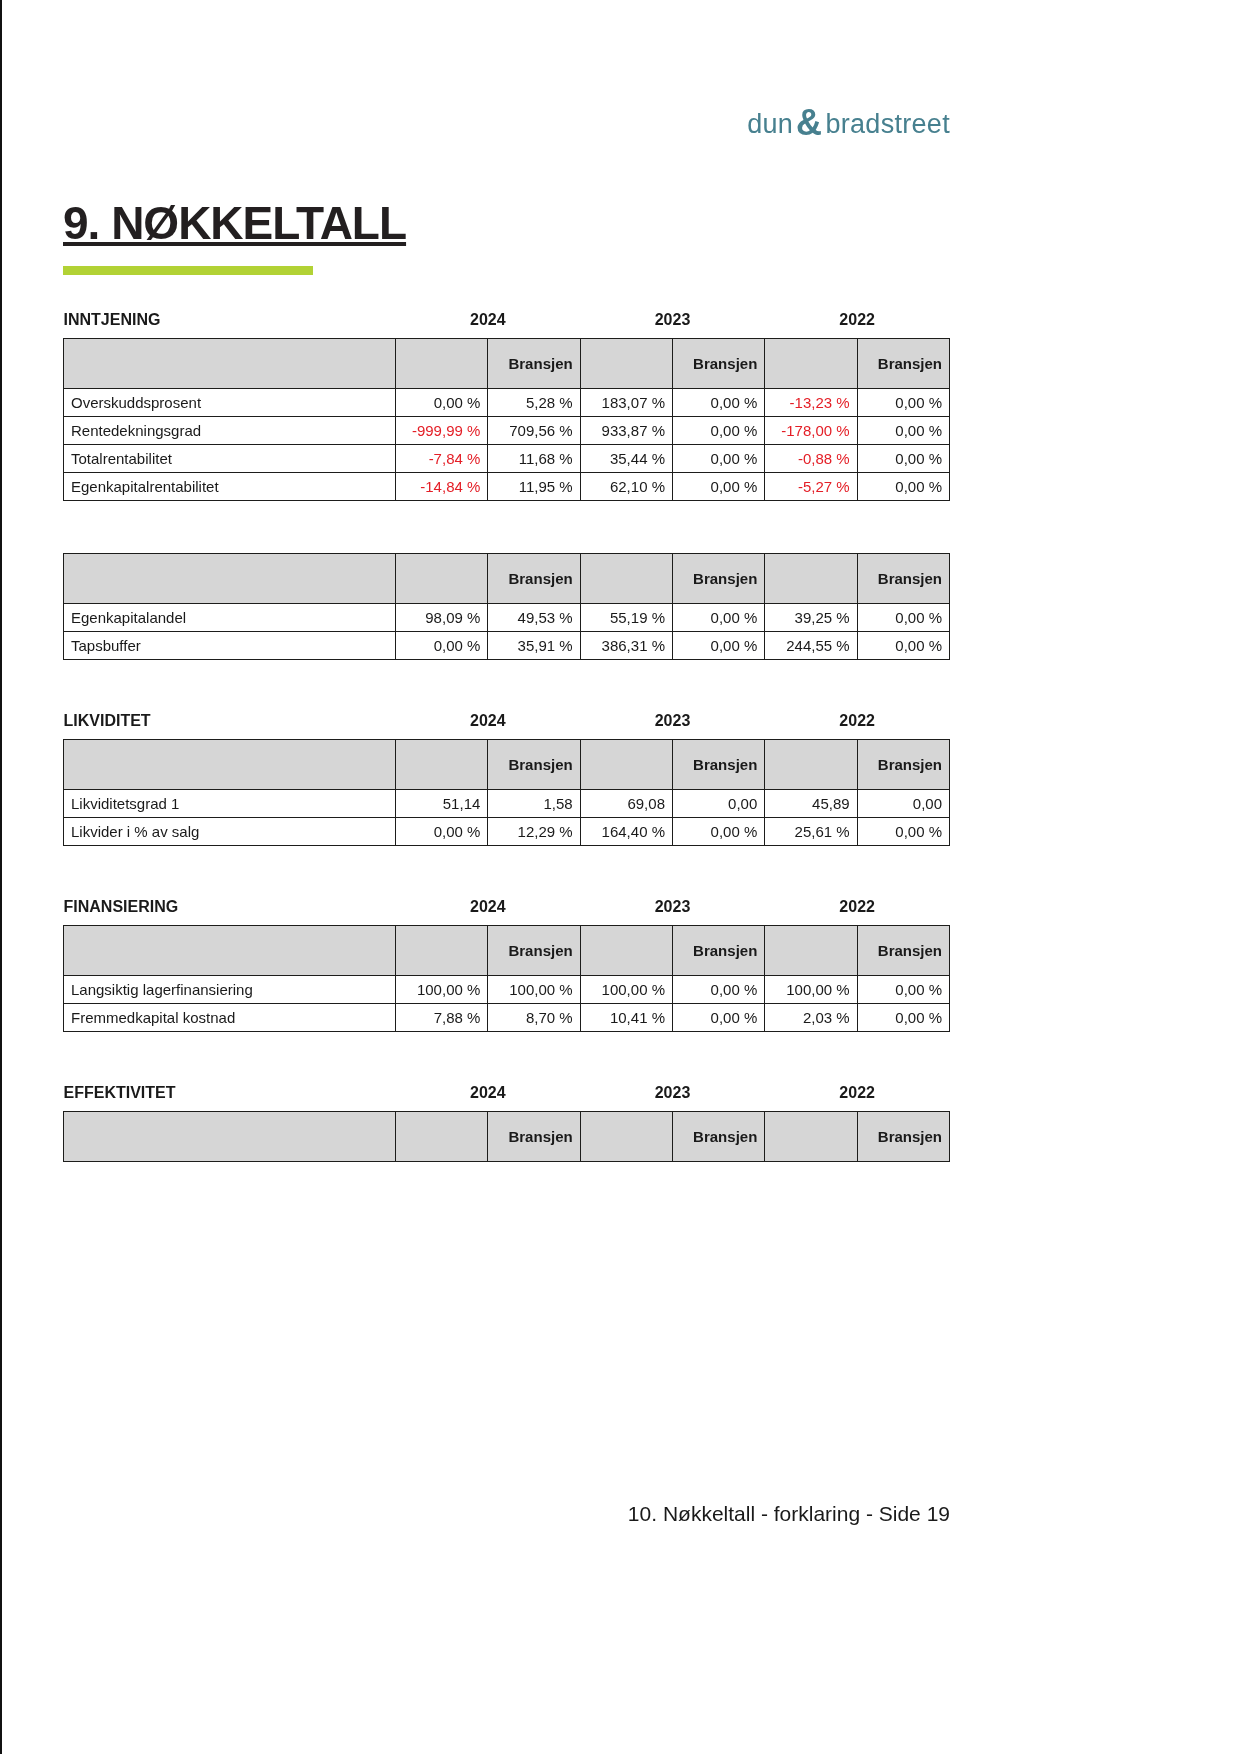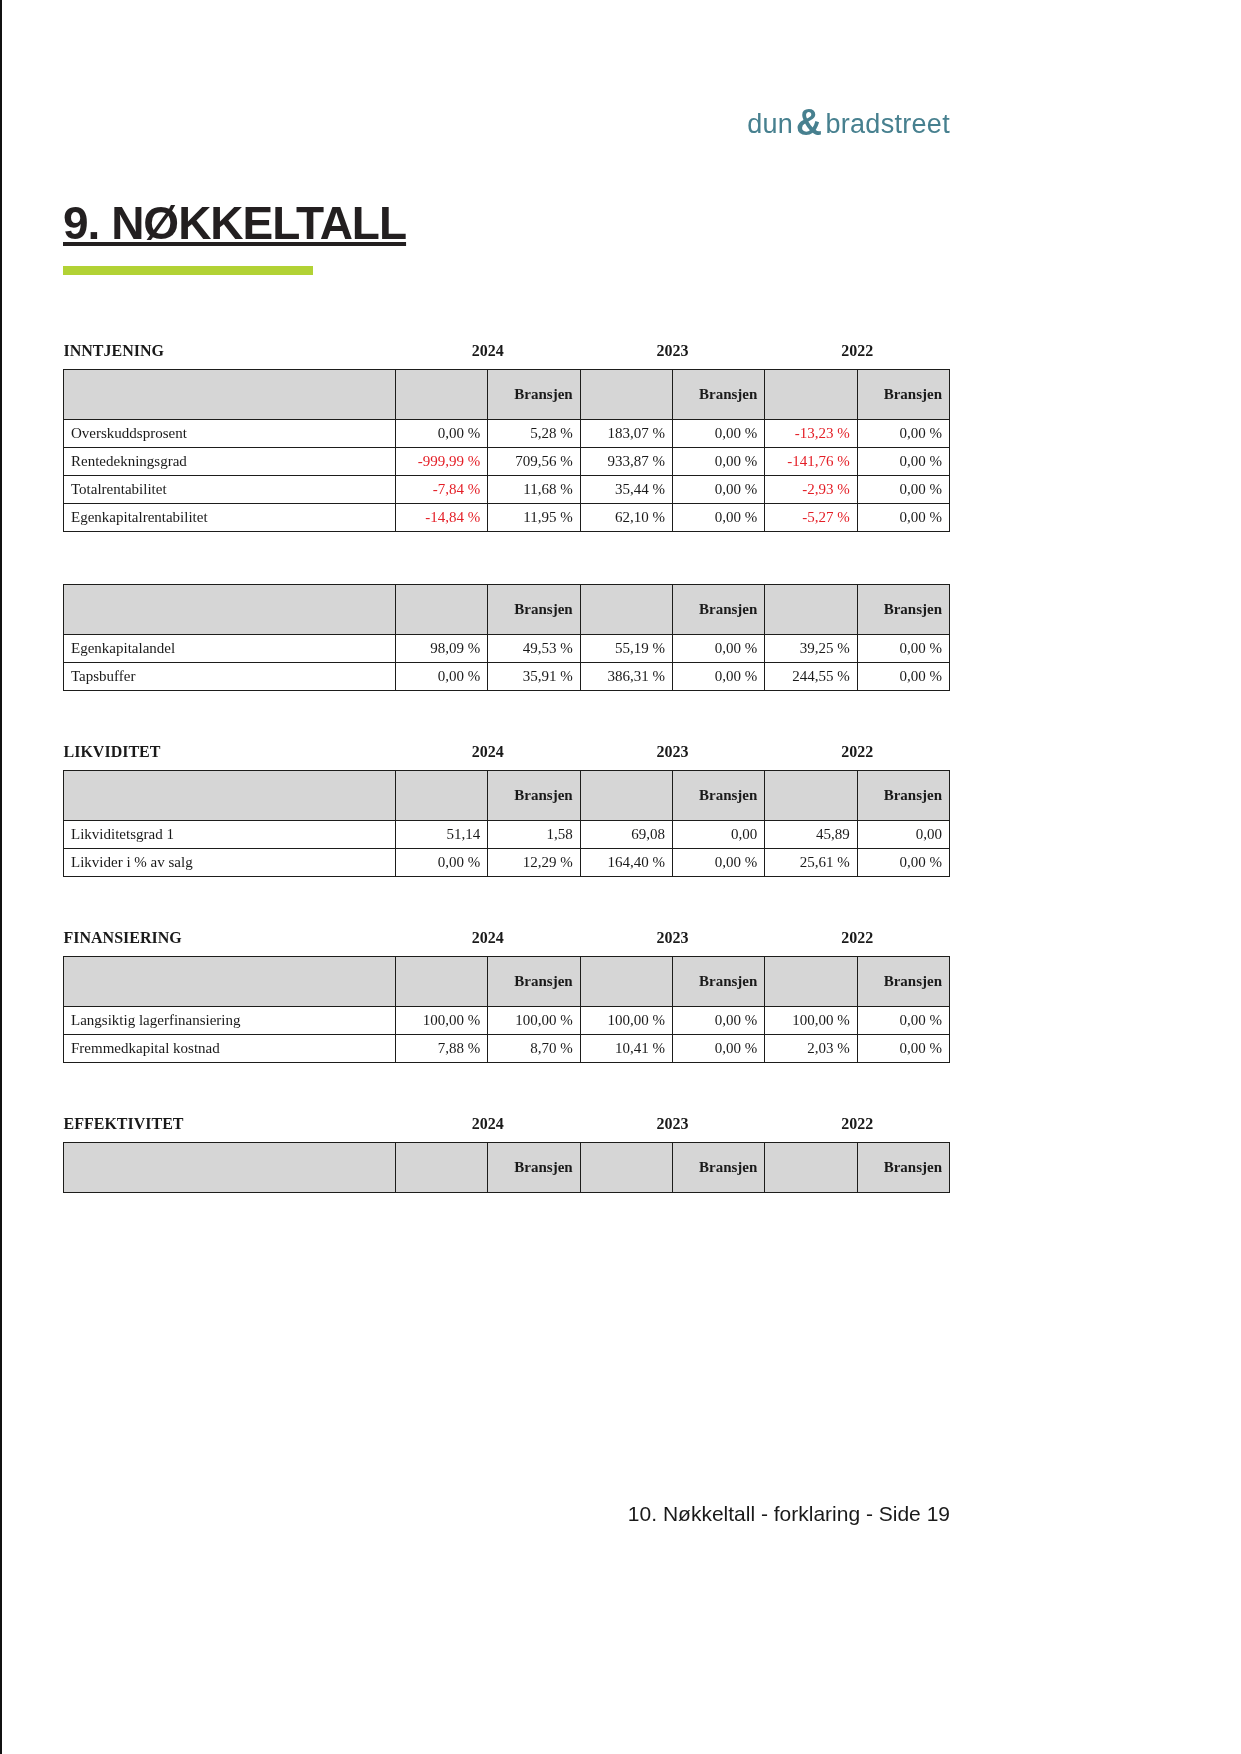--- a/index.html
+++ b/index.html
@@ -31,21 +31,21 @@
   .logo .logo-amp{
     font-size:36px;font-weight:700;margin:0 3px;position:relative;top:2px;
   }
   .title{
     margin-top:54px;
     font-size:46px;font-weight:800;letter-spacing:-1px;color:#231f20;text-decoration:underline;
   }
   .accent-bar{
     margin-top:16px;width:250px;height:9px;background:var(--accent-green,#b2d235);
   }
-  #sections{margin-top:67px;font-family:Liberation Serif, serif;}
+  #sections{margin-top:36px;}
   table.kpi{
     border-collapse:collapse;width:100%;table-layout:fixed;
     font-size:15px;margin-bottom:52px;
   }
   table.kpi col.lbl{width:332px;}
   tr.year-row td{
     border:none;font-weight:700;font-size:16px;padding:0 0 9px 0;color:#1a1a1a;
   }
   tr.year-row td.year{text-align:center;}
   tr.sub-row td{
@@ -116,30 +116,30 @@
             <td class="val">0,00 %</td>
             <td class="val neg">-13,23 %</td>
             <td class="val">0,00 %</td>
           </tr>
           <tr class="data-row">
             <td class="label">Rentedekningsgrad</td>
             <td class="val neg">-999,99 %</td>
             <td class="val">709,56 %</td>
             <td class="val">933,87 %</td>
             <td class="val">0,00 %</td>
-            <td class="val neg">-141,76 %</td>
+            <td class="val neg">-178,00 %</td>
             <td class="val">0,00 %</td>
           </tr>
           <tr class="data-row">
             <td class="label">Totalrentabilitet</td>
             <td class="val neg">-7,84 %</td>
             <td class="val">11,68 %</td>
             <td class="val">35,44 %</td>
             <td class="val">0,00 %</td>
-            <td class="val neg">-2,93 %</td>
+            <td class="val neg">-0,88 %</td>
             <td class="val">0,00 %</td>
           </tr>
           <tr class="data-row">
             <td class="label">Egenkapitalrentabilitet</td>
             <td class="val neg">-14,84 %</td>
             <td class="val">11,95 %</td>
             <td class="val">62,10 %</td>
             <td class="val">0,00 %</td>
             <td class="val neg">-5,27 %</td>
             <td class="val">0,00 %</td>

